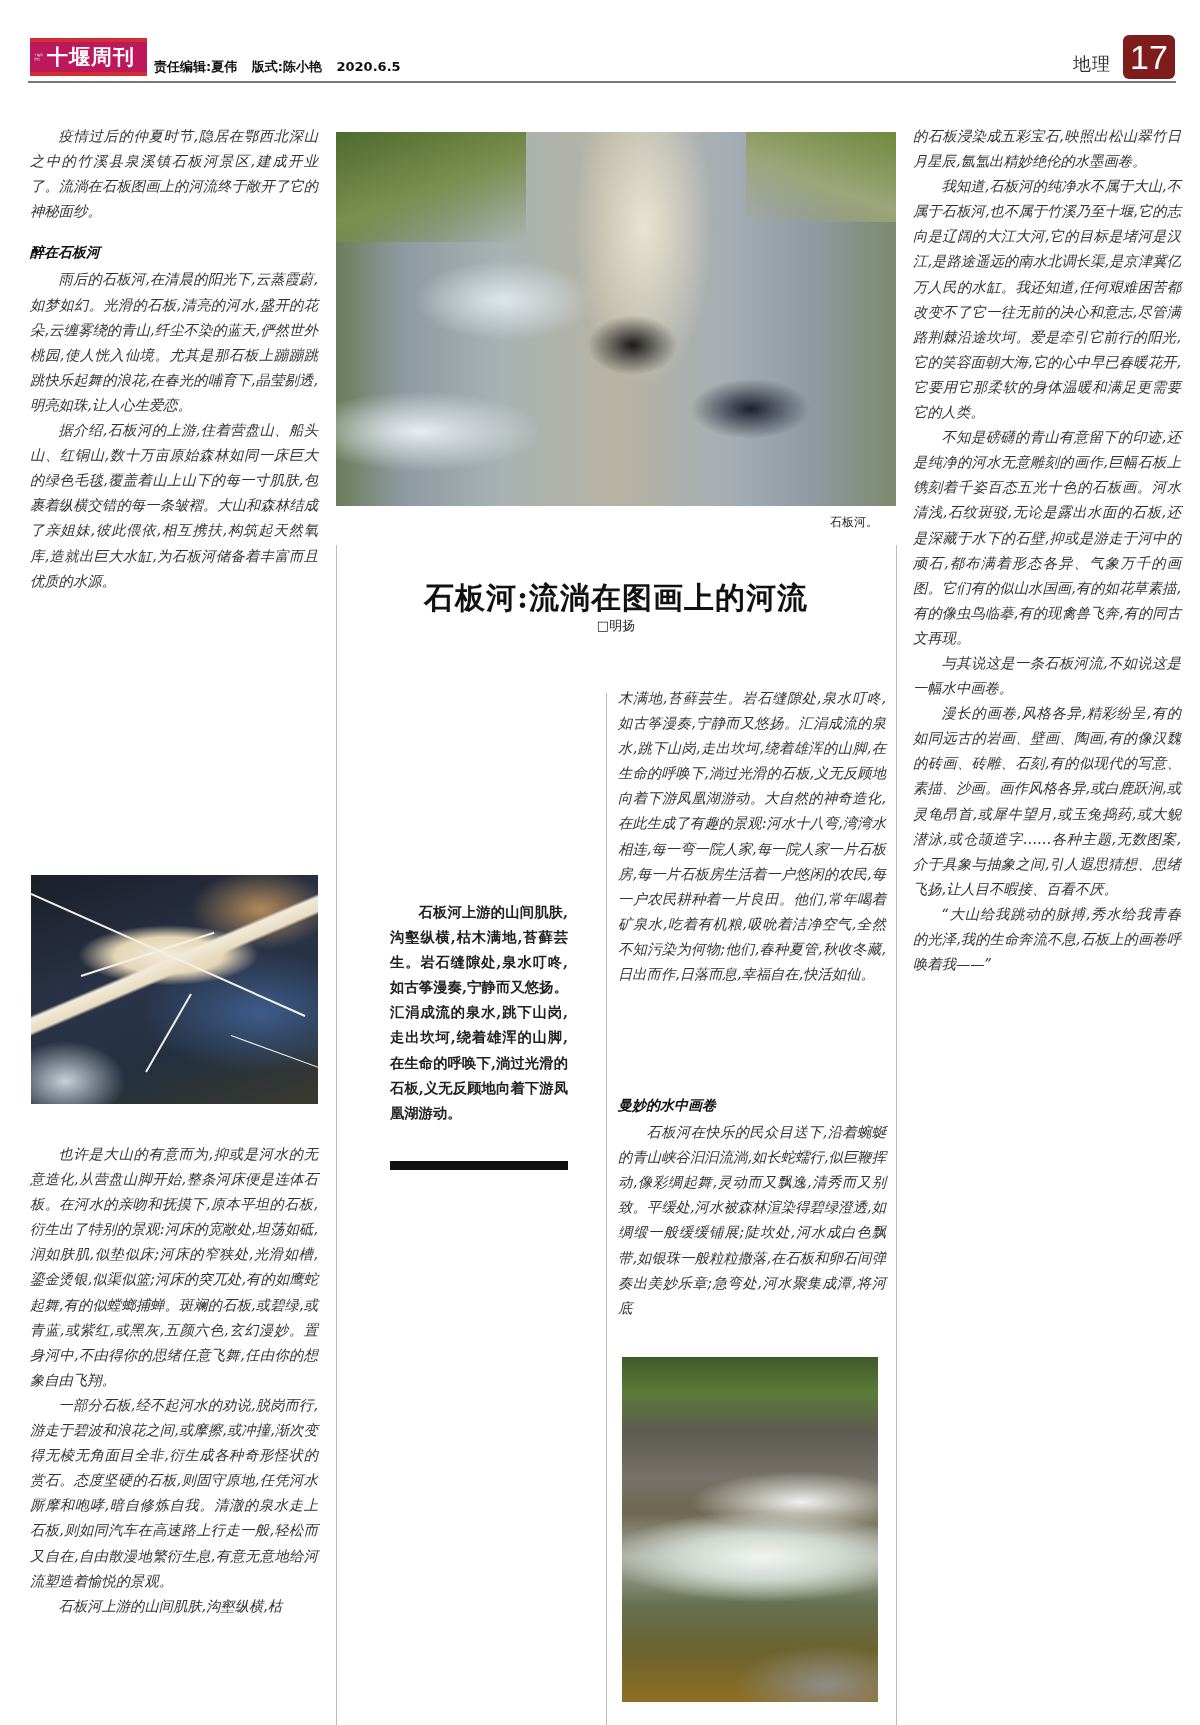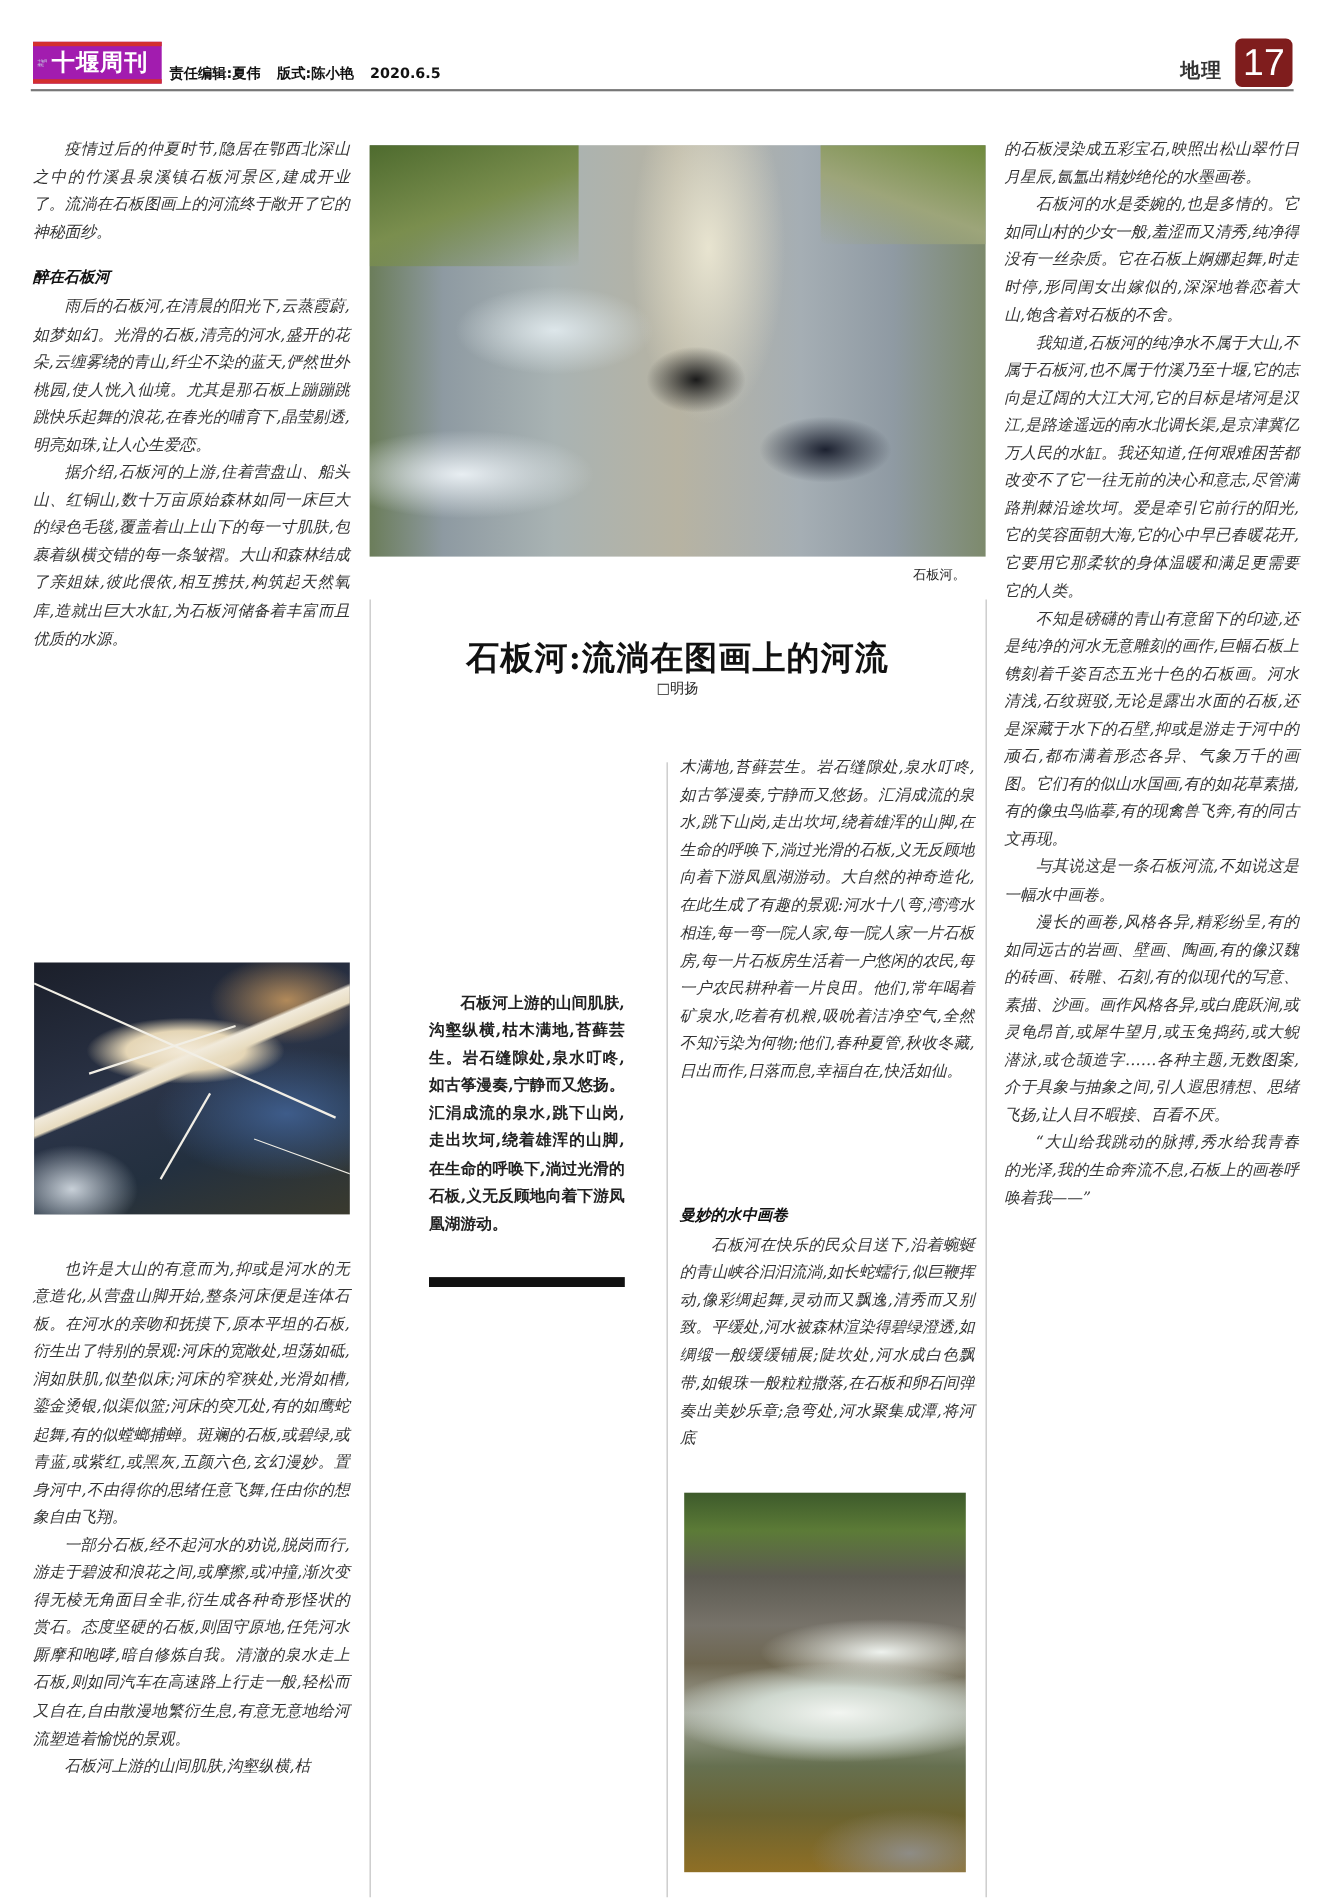--- a/index.html
+++ b/index.html
@@ -1,30 +1,30 @@
 <!DOCTYPE html>
 <html><head>
 <meta charset="utf-8">
 <style>
   html, body { margin:0; padding:0; background:#ffffff; }
   body { width:1200px; height:1725px; position:relative; overflow:hidden;
          font-family:"DejaVu Serif", "Liberation Serif", serif; color:#333; }
 
   
   .masthead { position:absolute; left:30px; top:38px; width:117px; height:38px;
-              background:#a21caf; border-top:4px solid #d32f2f; border-bottom:4px solid #d32f2f;
+              background:#be185d; border-top:4px solid #d32f2f; border-bottom:4px solid #d32f2f;
               box-sizing:border-box; display:flex; align-items:center; }
   .masthead .tiny { width:10px; margin-left:4px; font-size:3px; color:#cfe; line-height:4px;
                     font-family:"DejaVu Sans", sans-serif; }
   .masthead .name { color:#fff; font-size:21px; font-weight:bold; letter-spacing:1px; margin-left:3px;
                     font-family:"DejaVu Serif", serif; }
   .credits { position:absolute; left:154px; top:58px; font-size:13px; font-weight:bold;
              color:#111; font-family:"DejaVu Sans", sans-serif; white-space:nowrap; }
   .credits span { margin-right:10px; }
-  .section-label { position:absolute; left:1073px; top:52px; font-size:18px; font-weight:bold; color:#333;
+  .section-label { position:absolute; left:1073px; top:52px; font-size:18px; font-weight:normal; color:#333;
                    font-family:"DejaVu Sans", sans-serif; letter-spacing:1px; }
   .page-no { position:absolute; left:1123px; top:35px; width:52px; height:44px; background:#7f1d1d;
              border-radius:6px; color:#fff; font-size:34px; text-align:center; line-height:44px;
              font-family:"Liberation Sans", sans-serif; }
   .header-rule { position:absolute; left:28px; top:81px; width:1148px; height:2px; background:#777; }
 
   
   .col { position:absolute; font-size:14.3px; line-height:25.1px; text-align:justify; color:#333;font-style:italic; }
   .col p { margin:0; text-indent:2em; }
   .col p.noindent { text-indent:0; }
@@ -142,19 +142,18 @@
 </div>
 <div class="col col3b">
   <h3 style="margin-top:0;">曼妙的水中画卷</h3>
   <p>石板河在快乐的民众目送下,沿着蜿蜒的青山峡谷汩汩流淌,如长蛇蠕行,似巨鞭挥动,像彩绸起舞,灵动而又飘逸,清秀而又别致。平缓处,河水被森林渲染得碧绿澄透,如绸缎一般缓缓铺展;陡坎处,河水成白色飘带,如银珠一般粒粒撒落,在石板和卵石间弹奏出美妙乐章;急弯处,河水聚集成潭,将河底</p>
 </div>
 <div class="photo photo-stream"></div>
 
 <div class="vrule" style="left:896px;top:545px;height:1180px;"></div>
 <div class="col col4">
   <p class="noindent">的石板浸染成五彩宝石,映照出松山翠竹日月星辰,氤氲出精妙绝伦的水墨画卷。</p>
-  <p>石板河的水是委婉的,也是多情的。它如同山村的少女一般,羞涩而又清秀,纯净得没有一丝杂质。它在石板上婀娜起舞,时走时停,形同闺女出嫁似的,深深地眷恋着大山,饱含着对石板的不舍。</p>
   <p>我知道,石板河的纯净水不属于大山,不属于石板河,也不属于竹溪乃至十堰,它的志向是辽阔的大江大河,它的目标是堵河是汉江,是路途遥远的南水北调长渠,是京津冀亿万人民的水缸。我还知道,任何艰难困苦都改变不了它一往无前的决心和意志,尽管满路荆棘沿途坎坷。爱是牵引它前行的阳光,它的笑容面朝大海,它的心中早已春暖花开,它要用它那柔软的身体温暖和满足更需要它的人类。</p>
   <p>不知是磅礴的青山有意留下的印迹,还是纯净的河水无意雕刻的画作,巨幅石板上镌刻着千姿百态五光十色的石板画。河水清浅,石纹斑驳,无论是露出水面的石板,还是深藏于水下的石壁,抑或是游走于河中的顽石,都布满着形态各异、气象万千的画图。它们有的似山水国画,有的如花草素描,有的像虫鸟临摹,有的现禽兽飞奔,有的同古文再现。</p>
   <p>与其说这是一条石板河流,不如说这是一幅水中画卷。</p>
   <p>漫长的画卷,风格各异,精彩纷呈,有的如同远古的岩画、壁画、陶画,有的像汉魏的砖画、砖雕、石刻,有的似现代的写意、素描、沙画。画作风格各异,或白鹿跃涧,或灵龟昂首,或犀牛望月,或玉兔捣药,或大鲵潜泳,或仓颉造字……各种主题,无数图案,介于具象与抽象之间,引人遐思猜想、思绪飞扬,让人目不暇接、百看不厌。</p>
   <p>“大山给我跳动的脉搏,秀水给我青春的光泽,我的生命奔流不息,石板上的画卷呼唤着我——”</p>
 </div>
 
 </body></html>

